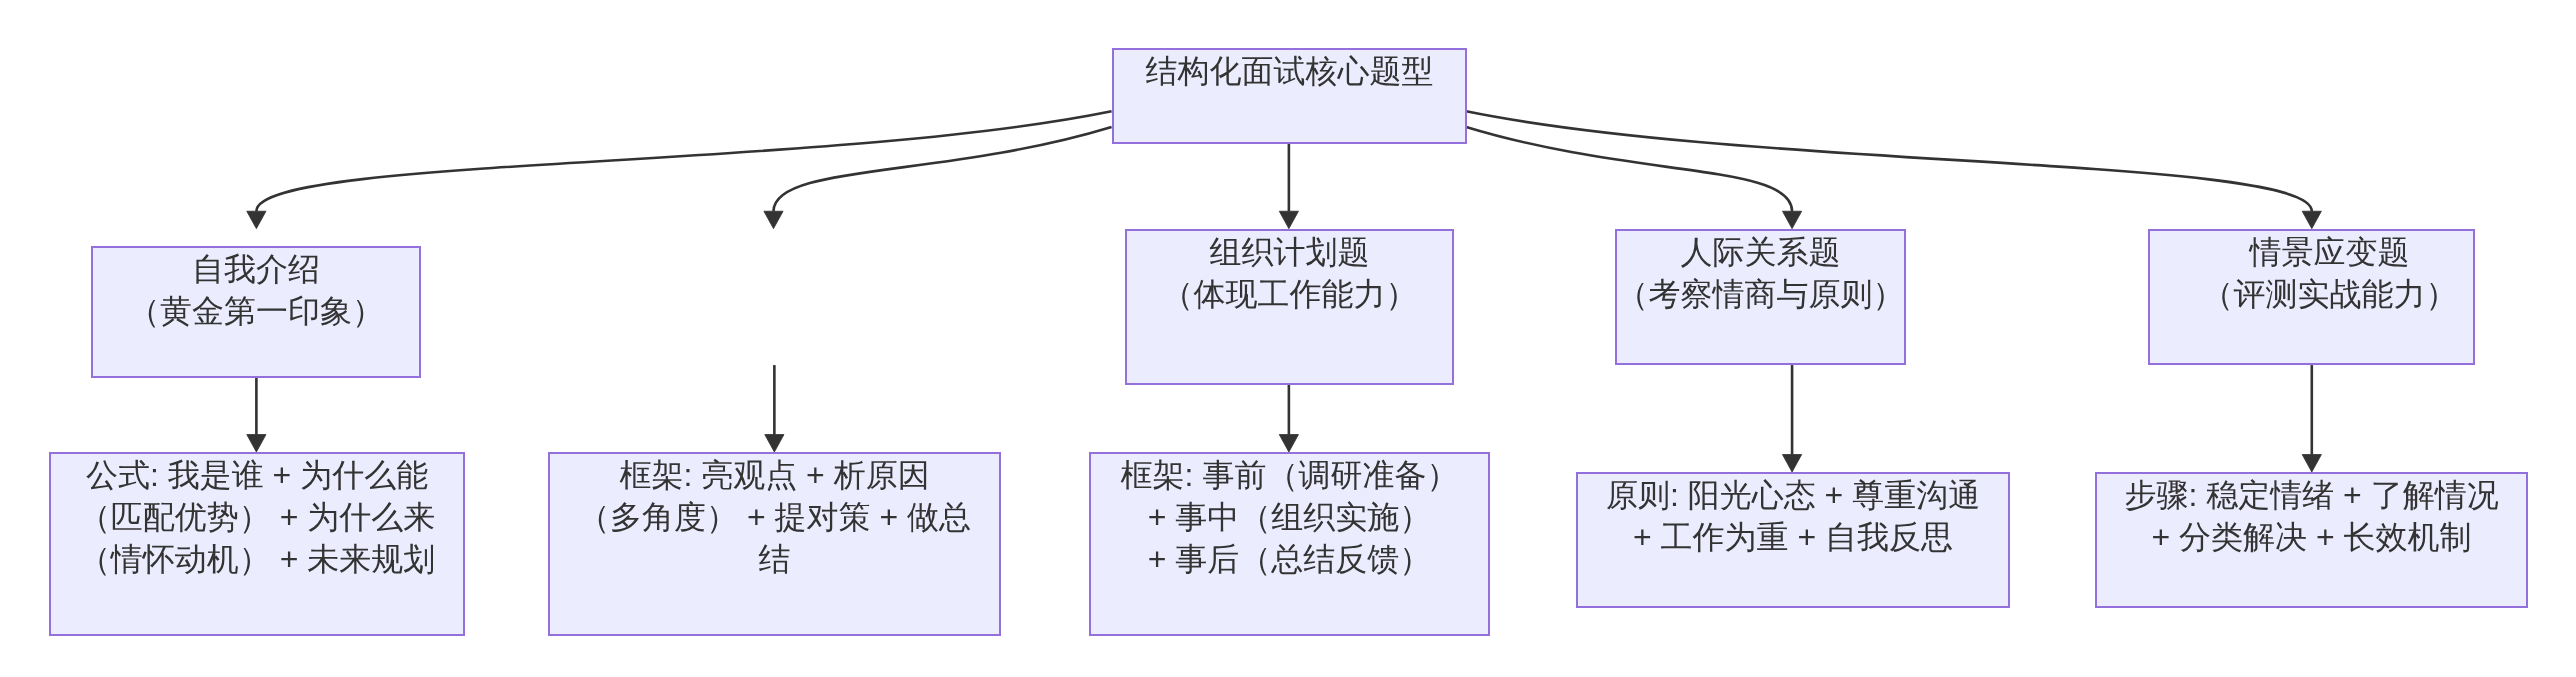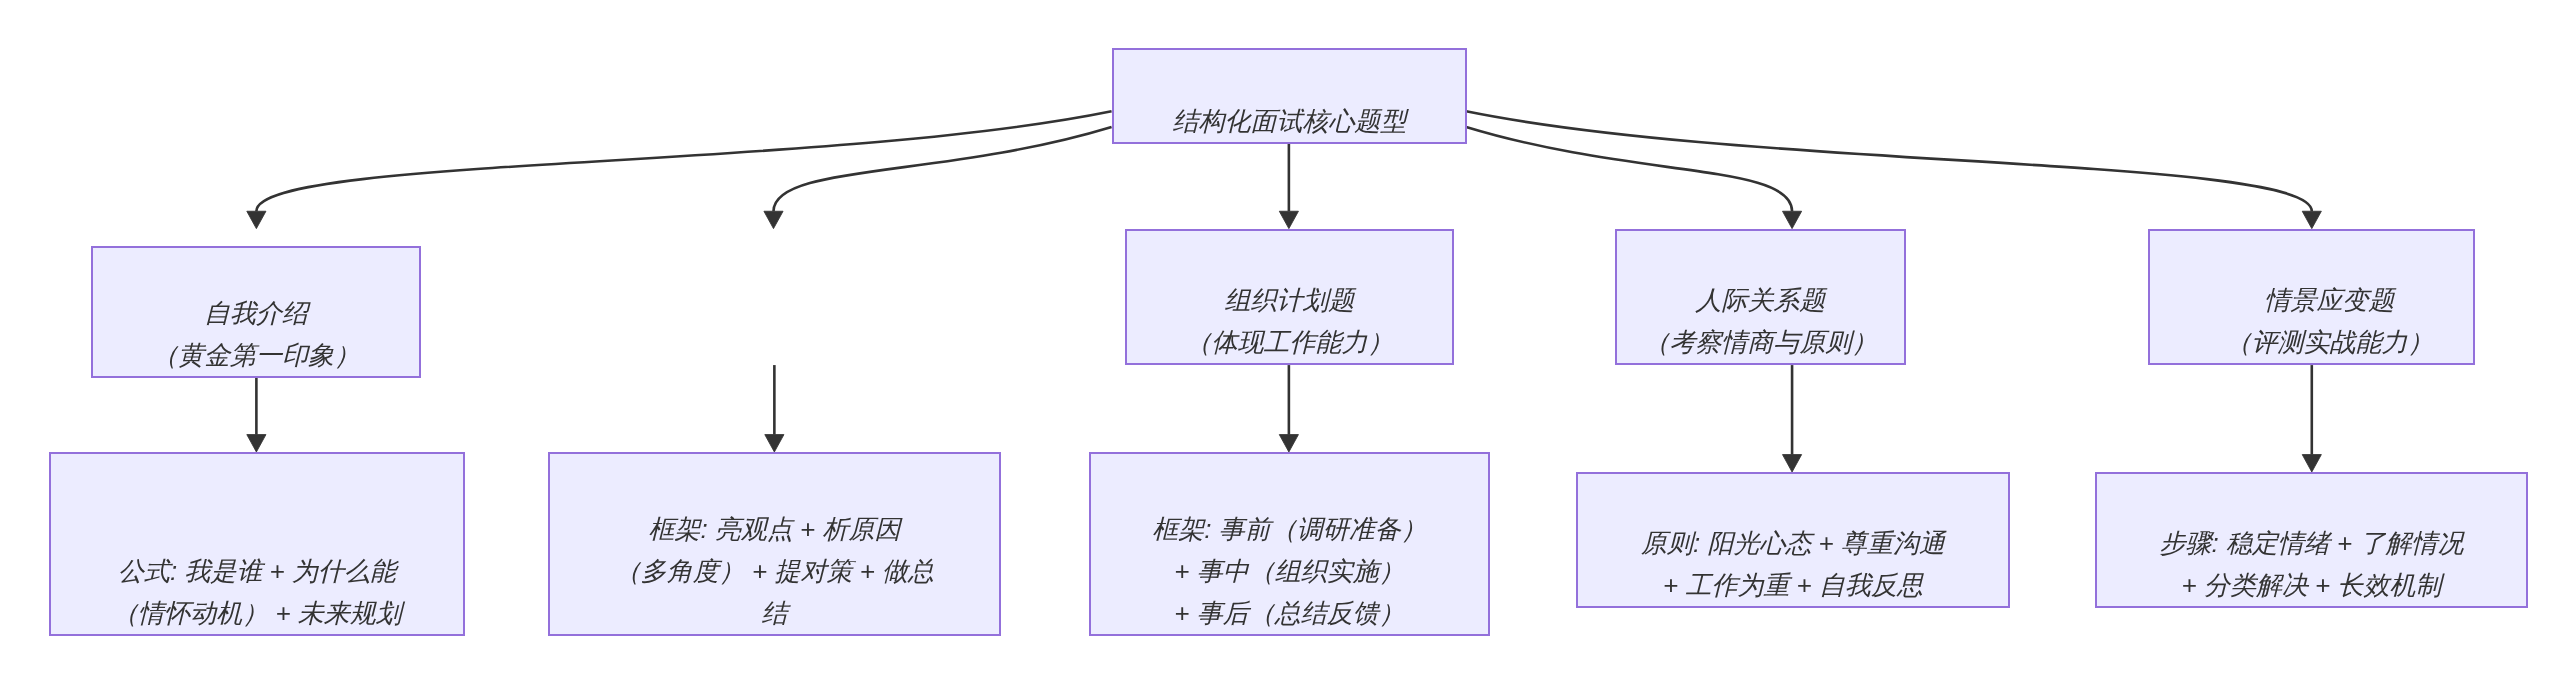--- a/index.html
+++ b/index.html
@@ -36,32 +36,31 @@
   }
   .node {
     position: absolute;
     box-sizing: border-box;
     background: var(--node-fill);
     border: 2.6px solid var(--node-border);
     color: var(--text);
     display: flex;
     flex-direction: column;
     align-items: center;
-    justify-content: flex-end;
+    justify-content: flex-start;
     text-align: center;
-    font-size: 26px;
+    font-size: 32px;
     line-height: 42px;
-    font-style: italic;
   }
   .node .tline { white-space: nowrap; }
   
   .n-root { left: 1112px; top: 48px;  width: 355px; height: 96px; }
   .n-b1   { left: 91px;  top: 246px; width: 330px; height: 132px; }
   .n-b2   { left: 608px;  top: 229px; width: 331px; height: 136px; }
-  .n-b3   { left: 1125px; top: 229px; width: 329px; height: 136px; }
+  .n-b3   { left: 1125px; top: 229px; width: 329px; height: 156px; }
   .n-b4   { left: 1615px; top: 229px; width: 291px; height: 136px; }
   .n-b5   { left: 2148px; top: 229px; width: 327px; height: 136px; padding-left: 36px; }
   .n-d1   { left: 49px;   top: 452px; width: 416px; height: 184px; }
   .n-d2   { left: 548px;  top: 452px; width: 453px; height: 184px; }
   .n-d3   { left: 1089px; top: 452px; width: 401px; height: 184px; }
   .n-d4   { left: 1576px; top: 472px; width: 434px; height: 136px; }
   .n-d5   { left: 2095px; top: 472px; width: 433px; height: 136px; }
 </style>
 </head>
 <body>
@@ -109,20 +108,21 @@
     <div class="tline">人际关系题</div>
     <div class="tline">（考察情商与原则）</div>
   </div>
   <div class="node n-b5">
     <div class="tline">情景应变题</div>
     <div class="tline">（评测实战能力）</div>
   </div>
 
   <div class="node n-d1">
     <div class="tline">公式: 我是谁 + 为什么能</div>
+    <div class="tline">（匹配优势） + 为什么来</div>
     <div class="tline">（情怀动机） + 未来规划</div>
   </div>
   <div class="node n-d2">
     <div class="tline">框架: 亮观点 + 析原因</div>
     <div class="tline">（多角度） + 提对策 + 做总</div>
     <div class="tline">结</div>
   </div>
   <div class="node n-d3">
     <div class="tline">框架: 事前（调研准备）</div>
     <div class="tline">+ 事中（组织实施）</div>

